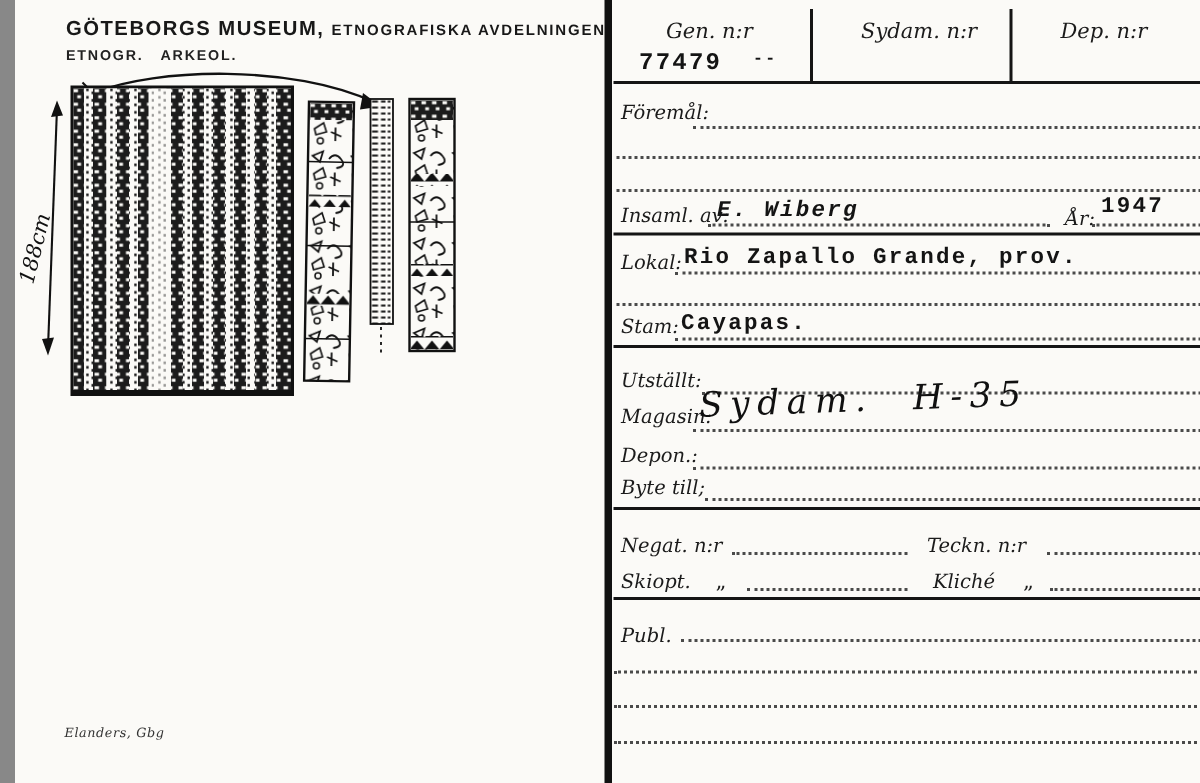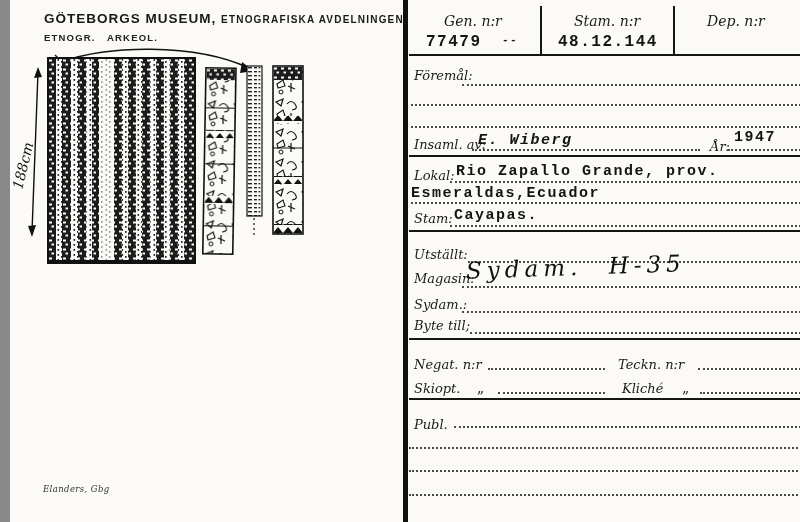--- a/index.html
+++ b/index.html
@@ -141,22 +141,21 @@
 
   <div class="printer">Elanders, Gbg</div>
 
   <div class="divider"></div>
 
   <div class="lbl lbl-big" style="left:434px; top:13px;">Gen. n:r</div>
   <div class="type type-lg" style="left:416px; top:33px;">77479</div>
   <div class="type" style="left:492px; top:34px; font-size:11px;">--</div>
   <div class="vsep" style="left:530px; top:6px; height:49px;"></div>
 
-  <div class="lbl lbl-big" style="left:564px; top:13px;">Stam. n:r</div>
-  <div class="type type-lg" style="left:548px; top:33px;">48.12.144</div>
+  <div class="lbl lbl-big" style="left:564px; top:13px;">Sydam. n:r</div>
   <div class="vsep" style="left:663px; top:6px; height:49px;"></div>
 
   <div class="lbl lbl-big" style="left:697px; top:13px;">Dep. n:r</div>
   <div class="sol" style="left:399px; top:54px; width:396px;"></div>
 
   <div class="lbl" style="left:404px; top:68px;">Föremål:</div>
   <div class="dotl" style="left:452px; top:84px; width:343px;"></div>
   <div class="dotl" style="left:401px; top:104px; width:394px;"></div>
   <div class="dotl" style="left:401px; top:126px; width:394px;"></div>
 
@@ -164,36 +163,35 @@
   <div class="type" style="left:468px; top:132px;font-style:italic;">E. Wiberg</div>
   <div class="dotl" style="left:462px; top:149px; width:228px;"></div>
   <div class="lbl" style="left:700px; top:139px;">År:</div>
   <div class="type" style="left:724px; top:129px;">1947</div>
   <div class="dotl" style="left:718px; top:149px; width:77px;"></div>
   <div class="sol" style="left:399px; top:155px; width:396px;"></div>
 
   <div class="lbl" style="left:404px; top:168px;">Lokal:</div>
   <div class="type" style="left:446px; top:163px;">Rio Zapallo Grande, prov.</div>
   <div class="dotl" style="left:440px; top:181px; width:355px;"></div>
-  <div class="type" style="left:401px; top:185px;">Esmeraldas,Ecuador</div>
   <div class="dotl" style="left:401px; top:202px; width:394px;"></div>
 
   <div class="lbl" style="left:404px; top:211px;">Stam:</div>
   <div class="type" style="left:444px; top:207px;">Cayapas.</div>
   <div class="dotl" style="left:440px; top:225px; width:355px;"></div>
   <div class="sol" style="left:399px; top:230px; width:396px;"></div>
 
   <div class="lbl" style="left:404px; top:247px;">Utställt:</div>
   <div class="dotl" style="left:458px; top:261px; width:337px;"></div>
 
   <div class="lbl" style="left:404px; top:271px;">Magasin:</div>
   <div class="hand" style="left:456px; top:254px;">Sydam. H-35</div>
   <div class="dotl" style="left:452px; top:286px; width:343px;"></div>
 
-  <div class="lbl" style="left:404px; top:297px;">Sydam.:</div>
+  <div class="lbl" style="left:404px; top:297px;">Depon.:</div>
   <div class="dotl" style="left:452px; top:311px; width:343px;"></div>
 
   <div class="lbl" style="left:404px; top:318px;">Byte till;</div>
   <div class="dotl" style="left:460px; top:332px; width:335px;"></div>
   <div class="sol" style="left:399px; top:338px; width:396px;"></div>
 
   <div class="lbl" style="left:404px; top:357px;">Negat. n:r</div>
   <div class="dotl" style="left:478px; top:368px; width:117px;"></div>
   <div class="lbl" style="left:608px; top:357px;">Teckn. n:r</div>
   <div class="dotl" style="left:688px; top:368px; width:107px;"></div>

